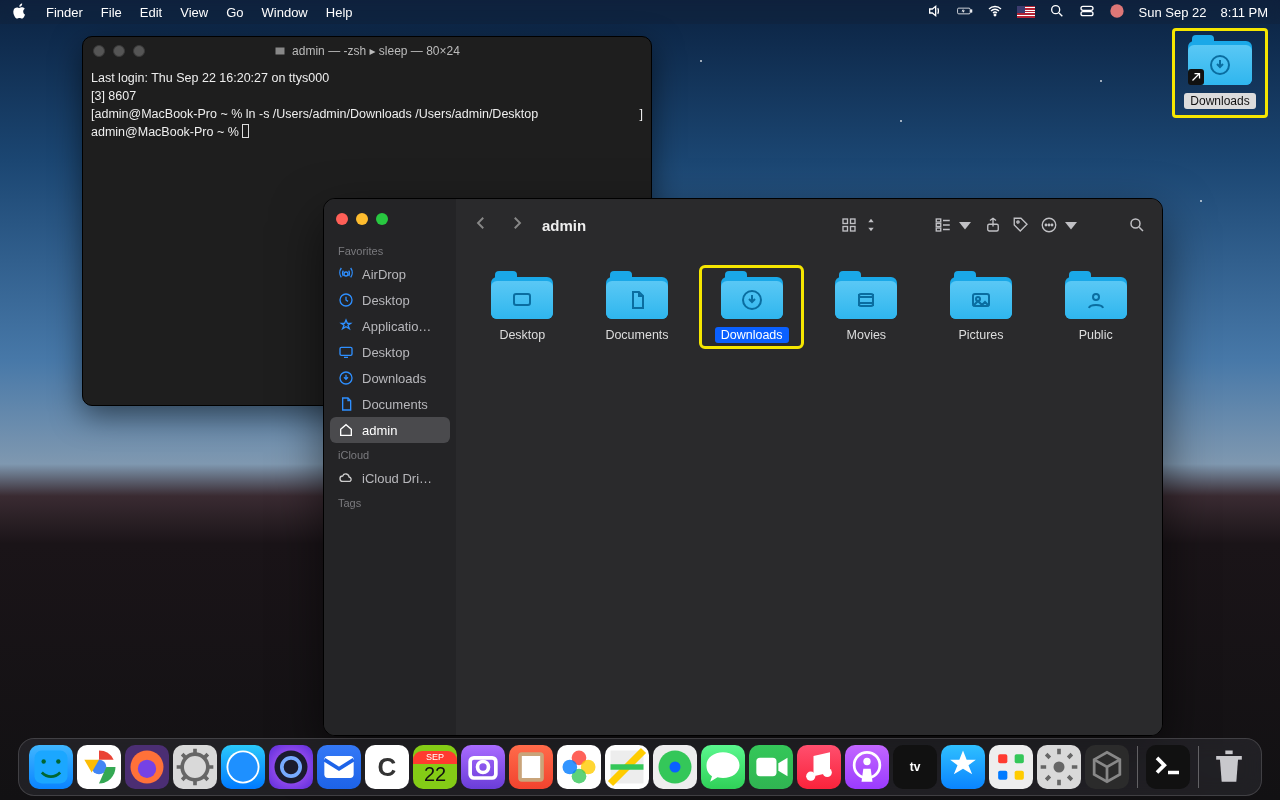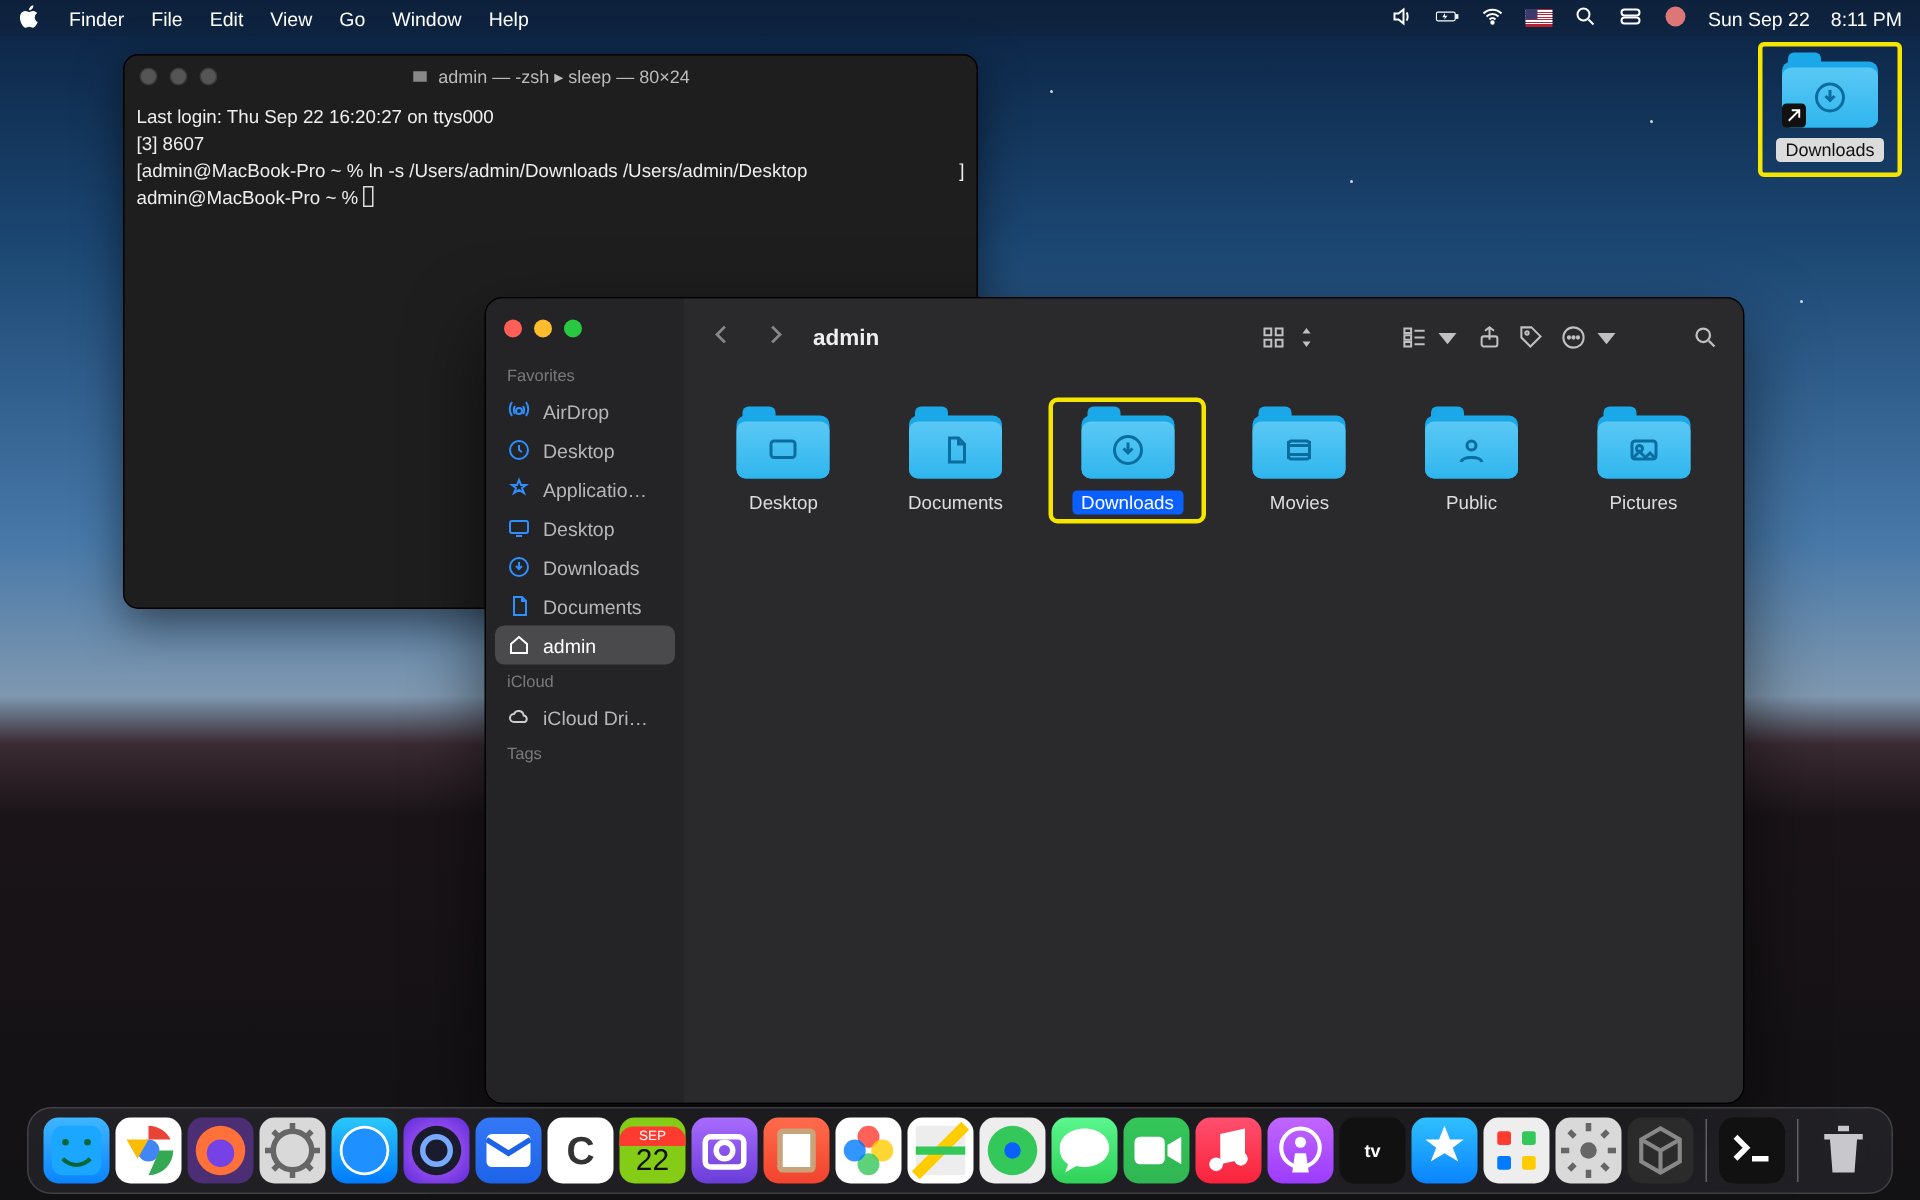--- a/index.html
+++ b/index.html
@@ -352,41 +352,41 @@
             </div>
           <span class="lbl">Movies</span>
         </div>
         <div class="item">
           <div class="folder">
               <div class="tab"></div>
               <div class="back"></div>
               <div class="front"></div>
               <div class="glyph">
                 <svg viewBox="0 0 24 24" fill="none" stroke-width="2">
-                  <circle cx="12" cy="9" r="3"></circle>
-                  <path d="M5 20c1-4 13-4 14 0"></path>
+                  <rect x="4" y="6" width="16" height="12" rx="2"></rect>
+                  <circle cx="9" cy="11" r="2"></circle>
+                  <path d="M4 18l5-5 4 4 3-3 4 4"></path>
                 </svg>
               </div>
             </div>
-          <span class="lbl">Public</span>
+          <span class="lbl">Pictures</span>
         </div>
         <div class="item">
           <div class="folder">
               <div class="tab"></div>
               <div class="back"></div>
               <div class="front"></div>
               <div class="glyph">
                 <svg viewBox="0 0 24 24" fill="none" stroke-width="2">
-                  <rect x="4" y="6" width="16" height="12" rx="2"></rect>
-                  <circle cx="9" cy="11" r="2"></circle>
-                  <path d="M4 18l5-5 4 4 3-3 4 4"></path>
+                  <circle cx="12" cy="9" r="3"></circle>
+                  <path d="M5 20c1-4 13-4 14 0"></path>
                 </svg>
               </div>
             </div>
-          <span class="lbl">Pictures</span>
+          <span class="lbl">Public</span>
         </div>
       </div>
     </div>
   </div>
 </div>
 
 <div class="dock">
   <div class="app" style="background:linear-gradient(#3fb6ff,#0a84ff)">
       <svg viewBox="0 0 24 24" fill="#fff">
         <rect x="3" y="3" width="18" height="18" rx="4" fill="#1ba7ff"></rect>

